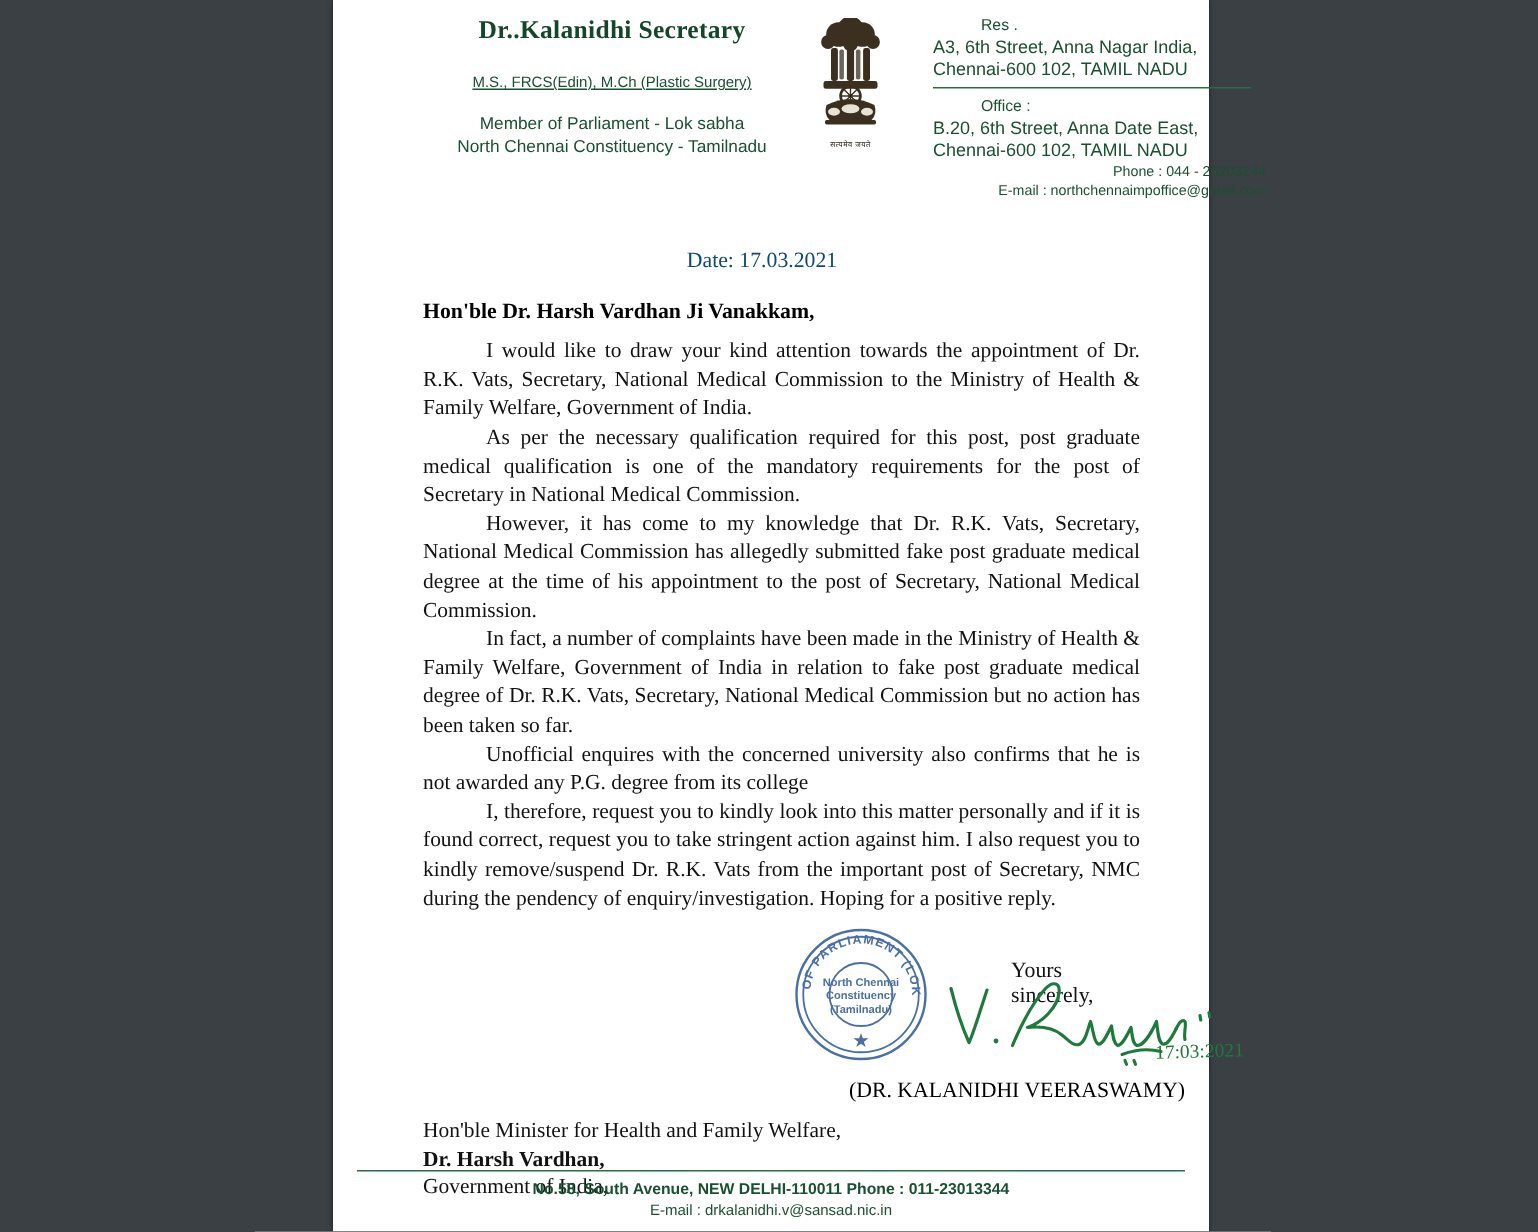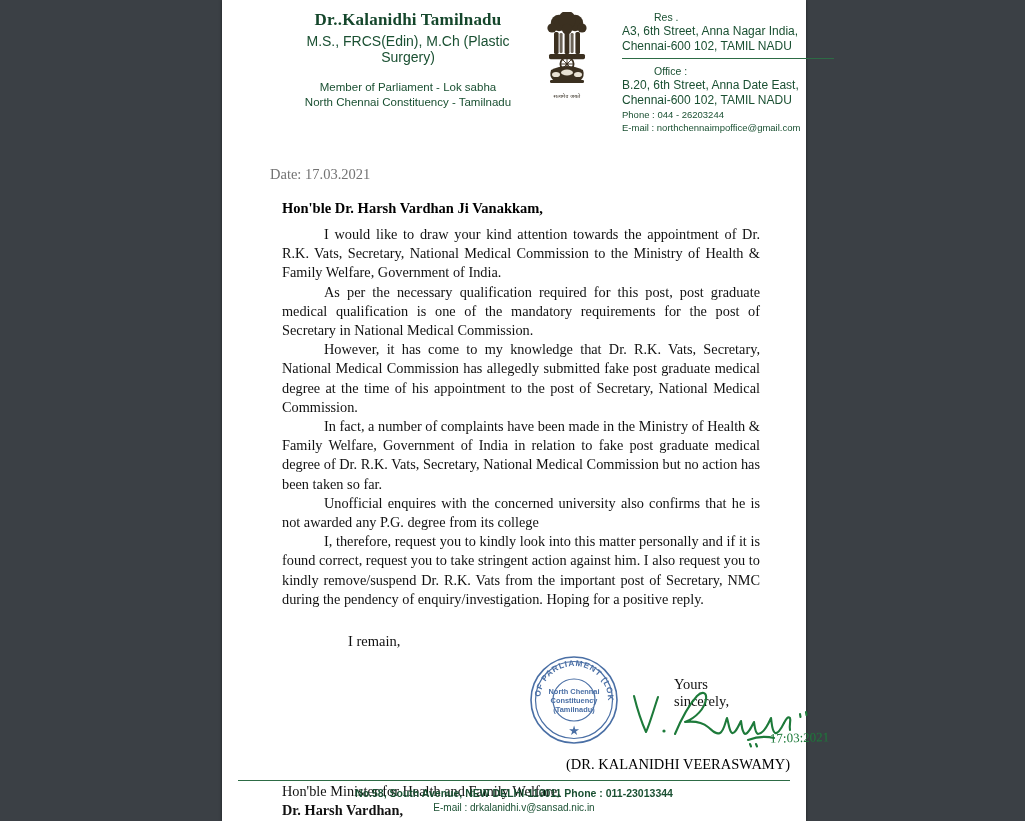--- a/index.html
+++ b/index.html
@@ -28,21 +28,21 @@
     position: absolute; left: 12px; top: 10px; width: 252px;
     text-align: center; color: #1a5032;
   }
   .lh-name {
     font-family: "Liberation Serif", serif;
     font-weight: bold; font-size: 17px; letter-spacing: .2px;
     color: #14462b; white-space: nowrap;
   }
   .lh-quals {
     font-family: "Liberation Sans", sans-serif;
-    font-size: 14px; margin-top: 3px; color: #1a5032;
+    font-size: 10px; margin-top: 20px; color: #1a5032; text-decoration: underline;
   }
   .lh-role {
     font-family: "Liberation Sans", sans-serif;
     font-size: 11.5px; line-height: 15px; margin-top: 15px; color: #1a5032;
   }
 
   .emblem {
     position: absolute; left: 268px; top: 12px;
     width: 58px; height: 96px;
     display: flex; flex-direction: column; align-items: center;
@@ -52,30 +52,30 @@
     font-size: 5px; color: #2b2418; margin-top: 1px;
     font-family: "Liberation Sans", sans-serif; letter-spacing: .3px;
   }
 
   .lh-right {
     position: absolute; left: 352px; top: 10px; width: 222px;
     color: #1a5032; font-family: "Liberation Sans", sans-serif;
   }
   .addr-label { font-size: 10.5px; line-height: 14px; padding-left: 32px; }
   .addr-line  { font-size: 12px; line-height: 15px; white-space: nowrap; }
-  .addr-small { font-size: 9.5px; line-height: 13px; }
+  .addr-small { font-size: 9.5px; line-height: 13px; text-align: right; }
   .addr-rule {
     border: 0; border-top: 1.3px solid #2d6b45;
     margin: 4px 0 5px 0; width: 212px;
   }
 
   
   .date-line {
-    text-align: left; font-size: 14.5px; margin: 14px 12px 12px 0;
-    color: #737373;
+    text-align: center; font-size: 14.5px; margin: 14px 12px 12px 0;
+    color: #0c4a6e;
   }
   .salutation {
     font-weight: bold; font-size: 14.5px; margin: 17px 0 0 12px; color: #000;
   }
   .body-block { margin: 8px 0 6px 12px; width: 478px; }
   .para {
     font-size: 14.3px; line-height: 19.2px;
     text-align: justify; text-justify: inter-word;
     text-indent: 42px; color: #111; hyphens: none;
   }
@@ -130,21 +130,21 @@
 </head>
 <body>
 
 <div id="viewport">
   <div class="page">
     <div class="page-inner">
 
       <div class="letterhead">
 
         <div class="lh-left">
-          <div class="lh-name">Dr..Kalanidhi Tamilnadu</div>
+          <div class="lh-name">Dr..Kalanidhi Secretary</div>
           <div class="lh-quals">M.S., FRCS(Edin), M.Ch (Plastic Surgery)</div>
           <div class="lh-role">
             <div>Member of Parliament - Lok sabha</div>
             <div>North Chennai Constituency - Tamilnadu</div>
           </div>
         </div>
 
         <div class="emblem">
           <svg width="52" height="80" viewBox="0 0 52 80" aria-hidden="true">
             <g fill="#3b3020">
@@ -206,21 +206,20 @@
 
       <div class="body-block">
         <p class="para">I would like to draw your kind attention towards the appointment of Dr. R.K. Vats, Secretary, National Medical Commission to the Ministry of Health &amp; Family Welfare, Government of India.</p>
         <p class="para">As per the necessary qualification required for this post, post graduate medical qualification is one of the mandatory requirements for the post of Secretary in National Medical Commission.</p>
         <p class="para">However, it has come to my knowledge that Dr. R.K. Vats, Secretary, National Medical Commission has allegedly submitted fake post graduate medical degree at the time of his appointment to the post of Secretary, National Medical Commission.</p>
         <p class="para">In fact, a number of complaints have been made in the Ministry of Health &amp; Family Welfare, Government of India in relation to fake post graduate medical degree of Dr. R.K. Vats, Secretary, National Medical Commission but no action has been taken so far.</p>
         <p class="para">Unofficial enquires with the concerned university also confirms that he is not awarded any P.G. degree from its college</p>
         <p class="para">I, therefore, request you to kindly look into this matter personally and if it is found correct, request you to take stringent action against him.  I also request you to kindly remove/suspend Dr. R.K. Vats from the important post of Secretary, NMC during the pendency of enquiry/investigation.  Hoping for a positive reply.</p>
       </div>
 
-      <div class="i-remain">I remain,</div>
 
       <div class="sign-zone">
 
         <div class="seal">
           <svg width="92" height="92" viewBox="0 0 92 92" aria-hidden="true">
             <defs>
               <path id="sealArcTop" d="M 12,46 A 34,34 0 0 1 80,46"></path>
               <path id="sealArcBot" d="M 16,46 A 30,30 0 0 0 76,46"></path>
             </defs>
             <circle cx="46" cy="46" r="43" fill="none" stroke="#4a6fa5" stroke-width="1.6"></circle>

